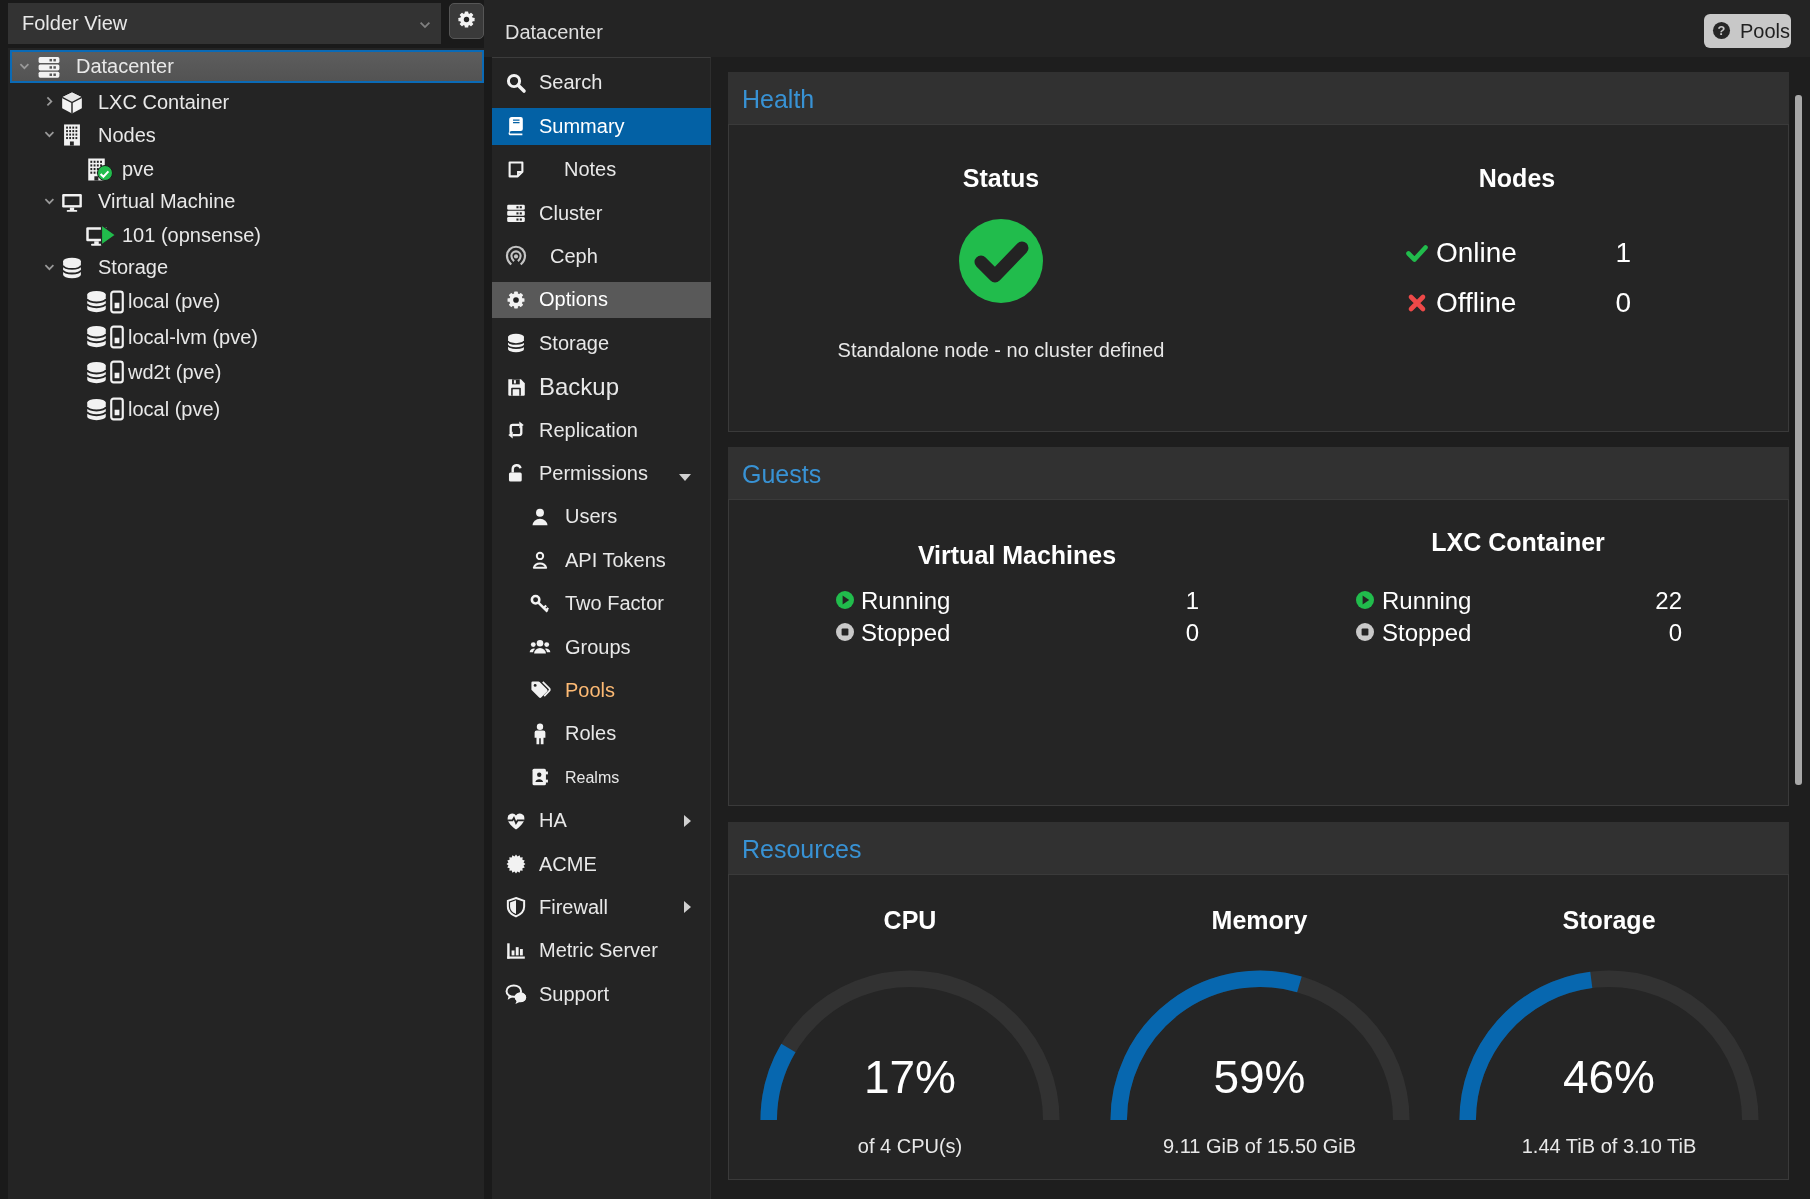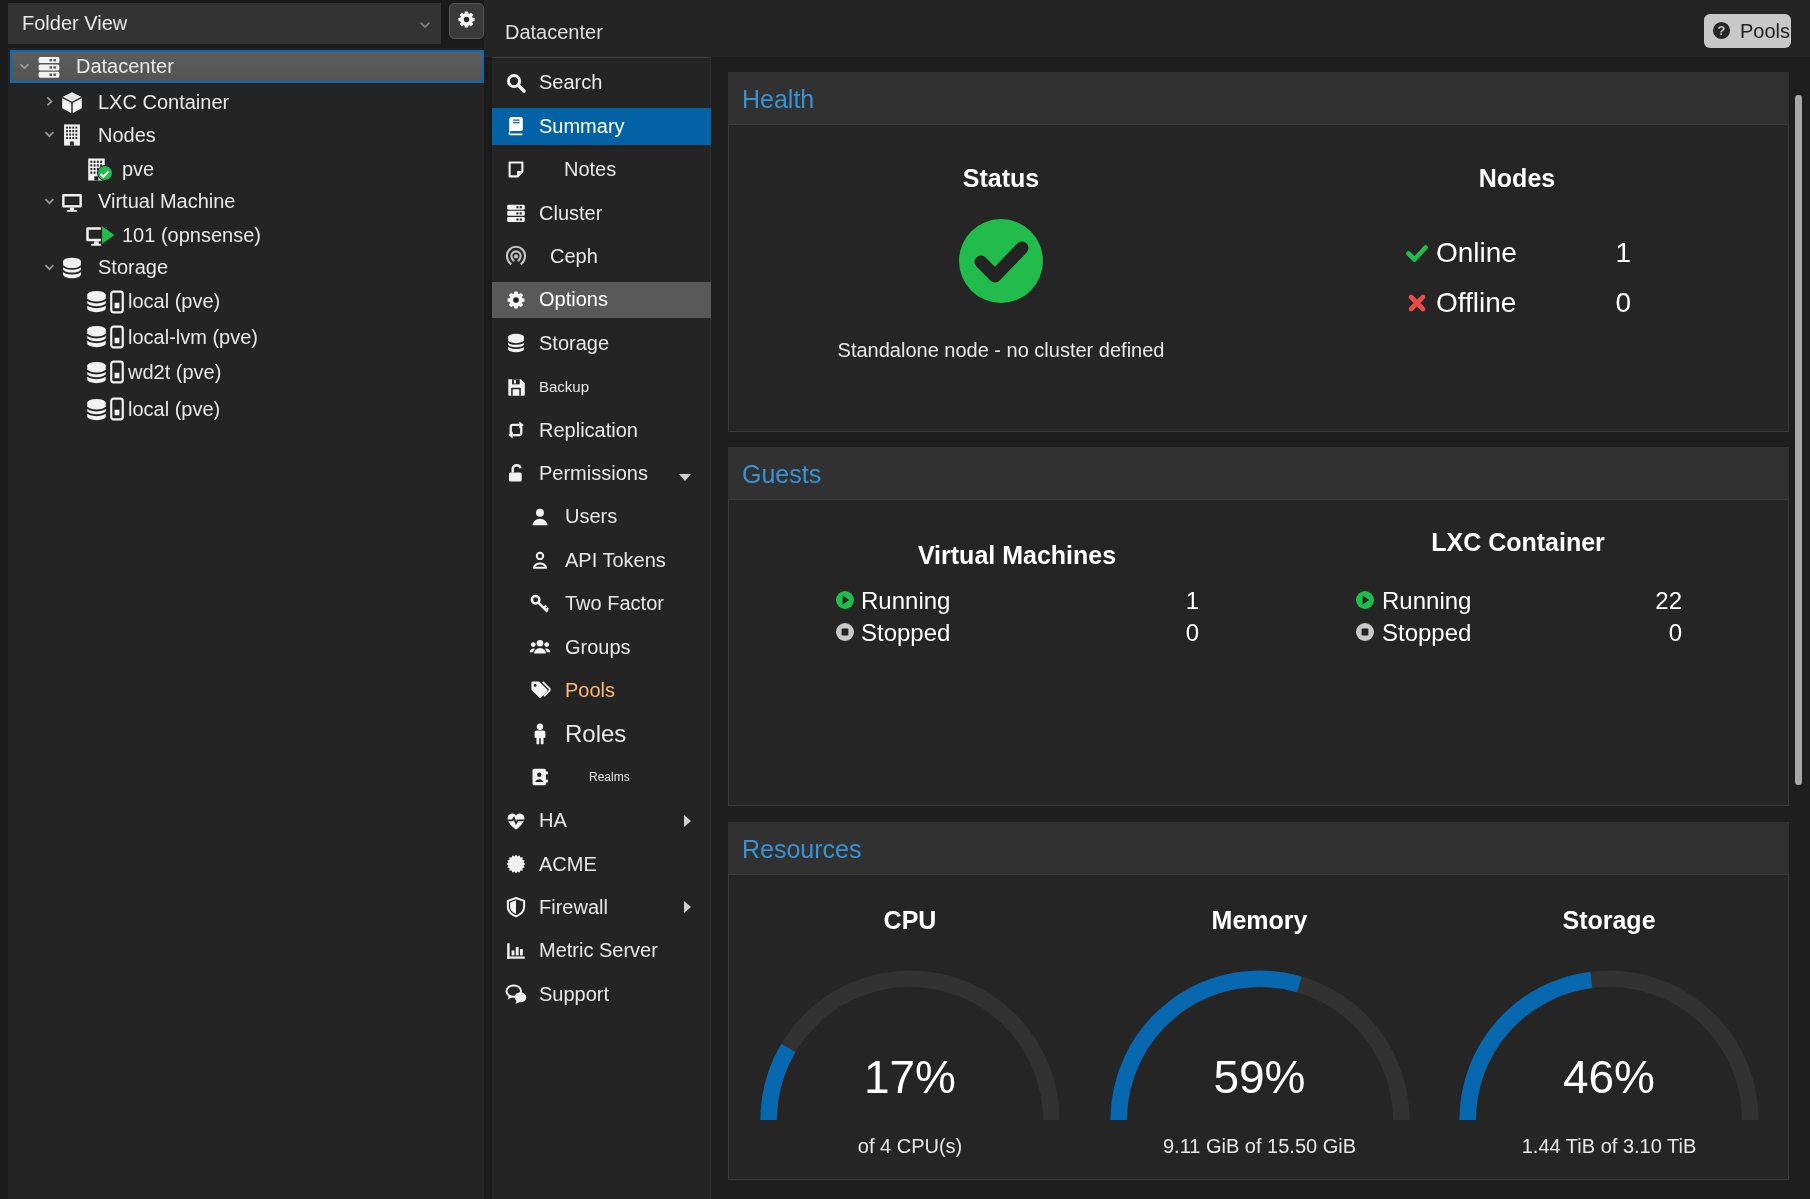--- a/index.html
+++ b/index.html
@@ -236,21 +236,21 @@
       <path d="M2.8 8.2 a7.2 2.7 0 0 0 14.4 0 M2.8 12 a7.2 2.7 0 0 0 14.4 0" fill="none" stroke="#242424" stroke-width="1.5"></path>
     </svg></div>
 <div class="txt" style="left:539px;top:328.8px;font-size:20px;color:#e8e8e8;font-weight:normal;line-height:29px;">Storage</div>
 <div class="abs" style="left:505.0px;top:375.6px;width:22px;height:22px;"><svg width="22" height="22" viewBox="0 0 20 20" style="">
       <path d="M3 3 h11.5 L18 6.5 V17 a1 1 0 0 1 -1 1 H4 a1 1 0 0 1 -1 -1 z" fill="#f2f2f2"></path>
       <rect x="6.4" y="3" width="7" height="4.6" fill="#242424"></rect>
       <rect x="8.1" y="3.8" width="1.8" height="3" fill="#f2f2f2"></rect>
       <rect x="5.6" y="10.6" width="8.8" height="7.4" rx="0.8" fill="#242424"></rect>
       <rect x="7" y="12" width="6" height="6" rx="0.5" fill="#f2f2f2"></rect>
     </svg></div>
-<div class="txt" style="left:539px;top:372.2px;font-size:15px;color:#e8e8e8;font-weight:normal;line-height:29px;">Backup</div>
+<div class="txt" style="left:539px;top:372.2px;font-size:24px;color:#e8e8e8;font-weight:normal;line-height:29px;">Backup</div>
 <div class="abs" style="left:505.0px;top:419.0px;width:22px;height:22px;"><svg width="22" height="22" viewBox="0 0 20 20" style="">
       <g stroke="#f2f2f2" stroke-width="2.1" fill="none">
         <path d="M5.2 13.5 V7.2 a1.8 1.8 0 0 1 1.8 -1.8 h6.2"></path>
         <path d="M14.8 6.5 v6.3 a1.8 1.8 0 0 1 -1.8 1.8 H6.8"></path>
       </g>
       <path d="M13 2.2 L17 5.4 13 8.6 z" fill="#f2f2f2"></path>
       <path d="M7 11.4 L3 14.6 7 17.8 z" fill="#f2f2f2"></path>
     </svg></div>
 <div class="txt" style="left:539px;top:415.6px;font-size:20px;color:#e8e8e8;font-weight:normal;line-height:29px;">Replication</div>
 <div class="abs" style="left:505.0px;top:462.4px;width:22px;height:22px;"><svg width="22" height="22" viewBox="0 0 20 20" style="">
@@ -289,29 +289,29 @@
 <div class="abs" style="left:529.0px;top:679.4px;width:22px;height:22px;"><svg width="22" height="22" viewBox="0 0 20 20" style="">
       <path d="M2.2 8.6 V3.4 a1.2 1.2 0 0 1 1.2 -1.2 h5.2 a1.6 1.6 0 0 1 1.1 0.5 l6.6 6.6 a1.6 1.6 0 0 1 0 2.3 l-5 5 a1.6 1.6 0 0 1 -2.3 0 l-6.6 -6.6 a1.6 1.6 0 0 1 -0.2 -1.4 z" fill="#f2f2f2"></path>
       <circle cx="5.6" cy="5.8" r="1.3" fill="#242424"></circle>
       <path d="M12.5 2.7 l5.9 5.9 a1.6 1.6 0 0 1 0 2.3 l-4.6 4.6" fill="none" stroke="#f2f2f2" stroke-width="1.6"></path>
     </svg></div>
 <div class="txt" style="left:565px;top:676.0px;font-size:20px;color:#fdba74;font-weight:normal;line-height:29px;">Pools</div>
 <div class="abs" style="left:529.0px;top:722.8px;width:22px;height:22px;"><svg width="22" height="22" viewBox="0 0 20 20" style="">
       <circle cx="10" cy="3.4" r="2.9" fill="#f2f2f2"></circle>
       <path d="M6.9 6.9 h6.2 a1.8 1.8 0 0 1 1.8 1.8 v4.6 h-1.7 v6 h-2.5 v-5.4 h-1.4 v5.4 h-2.5 v-6 h-1.7 v-4.6 a1.8 1.8 0 0 1 1.8 -1.8 z" fill="#f2f2f2"></path>
     </svg></div>
-<div class="txt" style="left:565px;top:719.4px;font-size:24px;color:#e8e8e8;font-weight:normal;line-height:29px;">Roles</div>
+<div class="txt" style="left:565px;top:719.4px;font-size:20px;color:#e8e8e8;font-weight:normal;line-height:29px;">Roles</div>
 <div class="abs" style="left:529.0px;top:766.2px;width:22px;height:22px;"><svg width="22" height="22" viewBox="0 0 20 20" style="">
       <rect x="3.2" y="2.4" width="12.2" height="15.2" rx="1.4" fill="#f2f2f2"></rect>
       <rect x="14.8" y="5" width="2.4" height="2.6" fill="#f2f2f2"></rect>
       <rect x="14.8" y="12.4" width="2.4" height="2.6" fill="#f2f2f2"></rect>
       <circle cx="9.3" cy="8" r="2" fill="#242424"></circle>
       <path d="M5.8 14.6 a3.6 3.2 0 0 1 7 0 z" fill="#242424"></path>
     </svg></div>
-<div class="txt" style="left:565px;top:762.8px;font-size:12px;color:#e8e8e8;font-weight:normal;line-height:29px;margin-left:24px;">Realms</div>
+<div class="txt" style="left:565px;top:762.8px;font-size:16px;color:#e8e8e8;font-weight:normal;line-height:29px;">Realms</div>
 <div class="abs" style="left:505.0px;top:809.6px;width:22px;height:22px;"><svg width="22" height="22" viewBox="0 0 20 20" style="">
       <path d="M10 17.8 C4.2 13.4 2.4 10.2 2.4 7.4 a4.2 4.2 0 0 1 7.6 -2.5 a4.2 4.2 0 0 1 7.6 2.5 c0 2.8 -1.8 6 -7.6 10.4 z" fill="#f2f2f2"></path>
       <path d="M2.8 9.5 h4 l1.3 -2.3 1.9 4.6 1.4 -2.3 h5.8" fill="none" stroke="#242424" stroke-width="1.6"></path>
     </svg></div>
 <div class="txt" style="left:539px;top:806.2px;font-size:20px;color:#e8e8e8;font-weight:normal;line-height:29px;">HA</div>
 <div class="abs" style="left:682px;top:813.6px;"><svg width="10" height="14" viewBox="0 0 10 14" style="">
       <path d="M2 1 L9 7 L2 13 z" fill="#d0d0d0"></path>
     </svg></div>
 <div class="abs" style="left:505.0px;top:853.0px;width:22px;height:22px;"><svg width="22" height="22" viewBox="0 0 20 20" style="">
       <polygon points="18.60,10.00 16.87,11.37 17.95,13.29 15.82,13.89 16.08,16.08 13.89,15.82 13.29,17.95 11.37,16.87 10.00,18.60 8.63,16.87 6.71,17.95 6.11,15.82 3.92,16.08 4.18,13.89 2.05,13.29 3.13,11.37 1.40,10.00 3.13,8.63 2.05,6.71 4.18,6.11 3.92,3.92 6.11,4.18 6.71,2.05 8.63,3.13 10.00,1.40 11.37,3.13 13.29,2.05 13.89,4.18 16.08,3.92 15.82,6.11 17.95,6.71 16.87,8.63" fill="#f2f2f2"></polygon>

